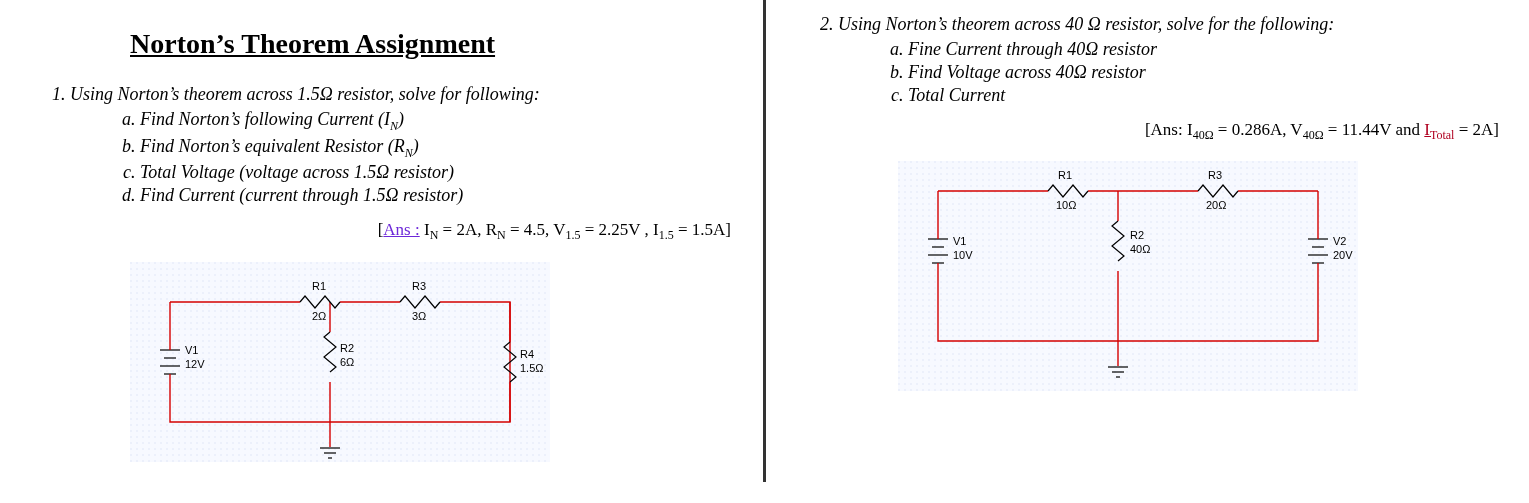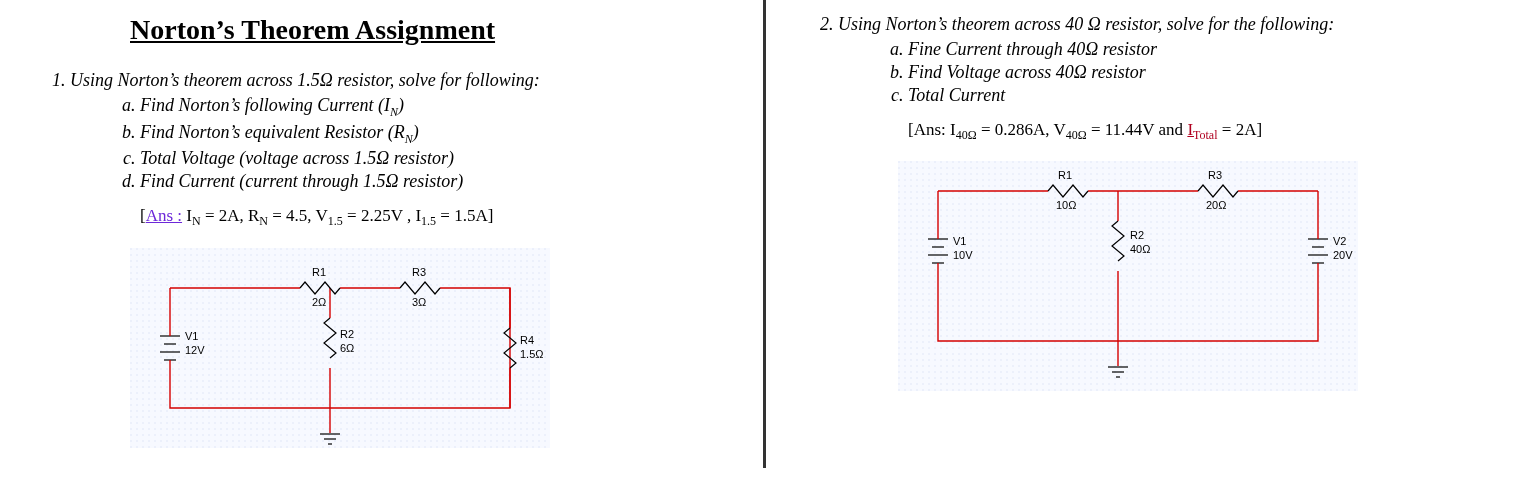--- a/index.html
+++ b/index.html
@@ -23,29 +23,30 @@
   }
   .divider {
     width: 3px;
     background: #333;
     margin: 0 2px;
   }
   h1.title {
     font-size: 28px;
     font-weight: bold;
     text-decoration: underline;
-    margin: 4px 0 24px 100px;
+    margin: 18px 0 24px 100px;
   }
   ol.main { list-style-type: decimal; padding-left: 40px; margin: 4px 0; }
   ol.sub  { list-style-type: lower-alpha; padding-left: 70px; margin: 4px 0; }
   ol.main > li { margin-bottom: 6px; font-style: italic; }
   ol.sub  > li { margin-bottom: 2px; }
   .ans {
     margin: 14px 0 18px 110px;
     font-size: 17px;
+    text-align: right;
   }
   .ans .u { text-decoration: underline; color: #6d28d9; }
   .ans .u2 { text-decoration: underline; color: #b00020; }
   sub { font-size: 12px; vertical-align: sub; }
   .circuit-wrap {
     margin: 12px 0 0 100px;
   }
   svg.circuit { display:block; }
   
   .clabel { font: 11px Arial, sans-serif; fill:#000; }

